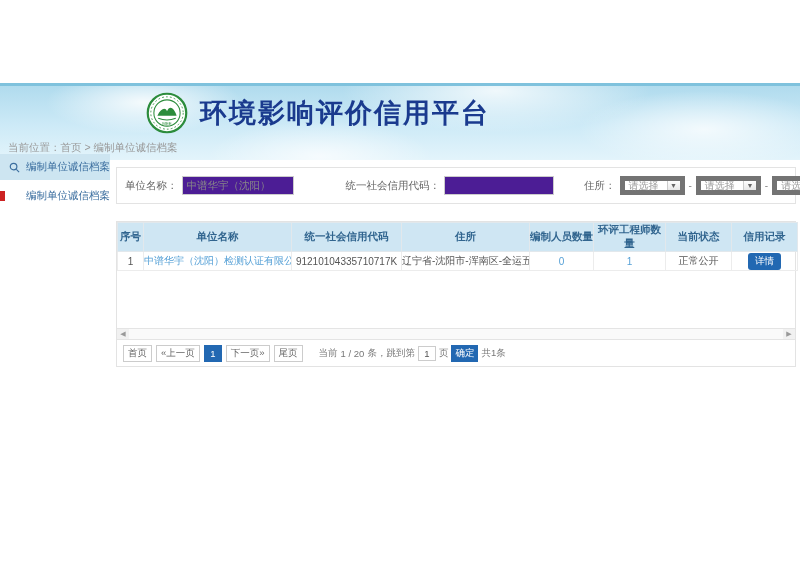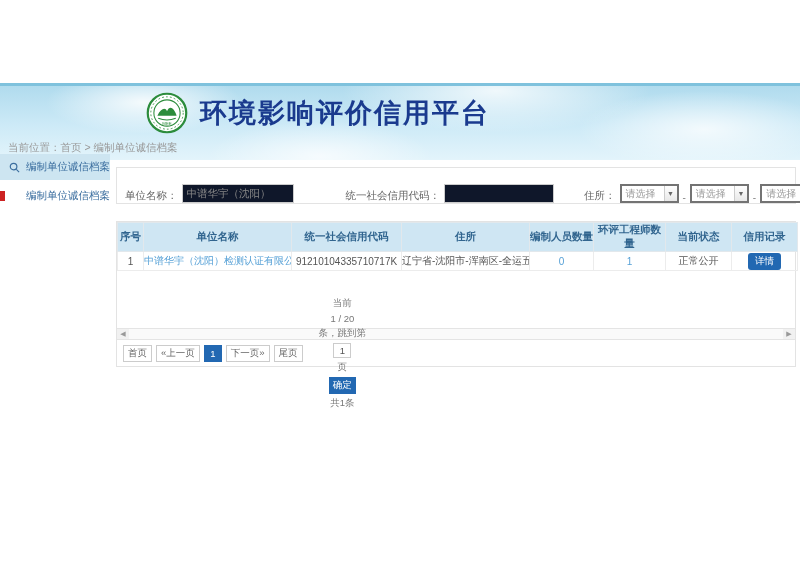--- a/index.html
+++ b/index.html
@@ -27,29 +27,29 @@
   .side-item { position:relative; height:28px; display:flex; align-items:center;
     font-size:10.5px; color:var(--c-sidebar-text,#3b6e9f); cursor:pointer; }
   .side-item.head { background:var(--c-sidebar-item-bg,#cde5f1); border-bottom:2px solid #fff; padding-left:9px; }
   .side-item.sub  { background:#fff; padding-left:26px; }
   .side-item .mag { margin-right:6px; display:flex; }
   .red-marker { position:absolute; left:0; top:9px; width:5px; height:10px;
     background:var(--c-red-marker,#cc2222); }
 
   
   .filter-panel { position:absolute; left:116px; top:167px; width:680px; height:37px;
-    background:#fff; border:1px solid #e3e3e3; display:flex; align-items:flex-end; padding:0 8px; }
+    background:#fff; border:1px solid #e3e3e3; display:flex; align-items:center; padding:0 8px; }
   .flabel { font-size:10.5px; color:#666; white-space:nowrap; }
-  .txt-input { height:19px; border:1px solid #ccc; background:#0f172a; font-size:10.5px;
+  .txt-input { height:19px; border:1px solid #ccc; background:#4c1d95; font-size:10.5px;
     color:#888; padding:0 4px; outline:none; }
   .in-name { width:112px; margin-left:4px; }
   .in-code { width:110px; margin-left:4px; }
   .sp { flex:0 0 52px; }
   .sp2 { flex:0 0 30px; }
-  .selbox { display:flex; align-items:center; height:19px; border:2px solid #737373;
+  .selbox { display:flex; align-items:center; height:19px; border:5px solid #737373;
     background:#fff; margin-left:4px; cursor:pointer; }
   .selbox .sel-text { width:42px; padding:0 4px; font-size:10px; color:#999; white-space:nowrap; overflow:hidden; }
   .selbox .sel-arrow { width:13px; height:100%; border-left:1px solid #ccc;
     background:linear-gradient(#fefefe,#e8e8e8); font-size:7px; color:#666;
     display:flex; align-items:center; justify-content:center; }
   .dash { font-size:10px; color:#888; margin-left:4px; }
 
   .table-panel { position:absolute; left:116px; top:221px; width:680px; height:146px;
     background:#fff; border:1px solid #e3e3e3; display:flex; flex-direction:column; }
   table { width:100%; border-collapse:collapse; table-layout:fixed; }
@@ -65,21 +65,21 @@
   .hscroll { height:12px; border-top:1px solid #e4e4e4; border-bottom:1px solid #e4e4e4;
     background:#fafafa; display:flex; justify-content:space-between; }
   .hs-arrow { width:12px; height:100%; font-size:7px; color:#999; background:#f1f1f1;
     display:flex; align-items:center; justify-content:center; cursor:pointer; }
 
   .pager { height:26px; display:flex; align-items:center; padding-left:6px; gap:4px; }
   .pg-btn { min-width:24px; height:17px; padding:0 4px; background:#fff; border:1px solid #ccc;
     font-size:9.5px; color:#666; display:flex; align-items:center; justify-content:center; cursor:pointer; }
   .pg-cur { width:18px; height:17px; background:var(--c-accent,#2268b2); color:#fff;
     font-size:9.5px; display:flex; align-items:center; justify-content:center; cursor:default; }
-  .pg-info { font-size:9.5px; color:#777; margin-left:12px; display:flex; align-items:center; gap:3px;flex-direction:column; }
+  .pg-info { font-size:9.5px; color:#777; margin-left:12px; display:flex; align-items:center; gap:3px; }
   .pg-jump { width:18px; height:15px; border:1px solid #ccc; font-size:9.5px; text-align:center; color:#555; }
   .pg-ok { background:var(--c-accent,#2268b2); color:#fff; border:none; font-size:9.5px;
     padding:2px 4px; cursor:pointer; }
 </style>
 </head>
 <body>
 
 <div class="top-white"></div>
 
 <div class="sky-band">

